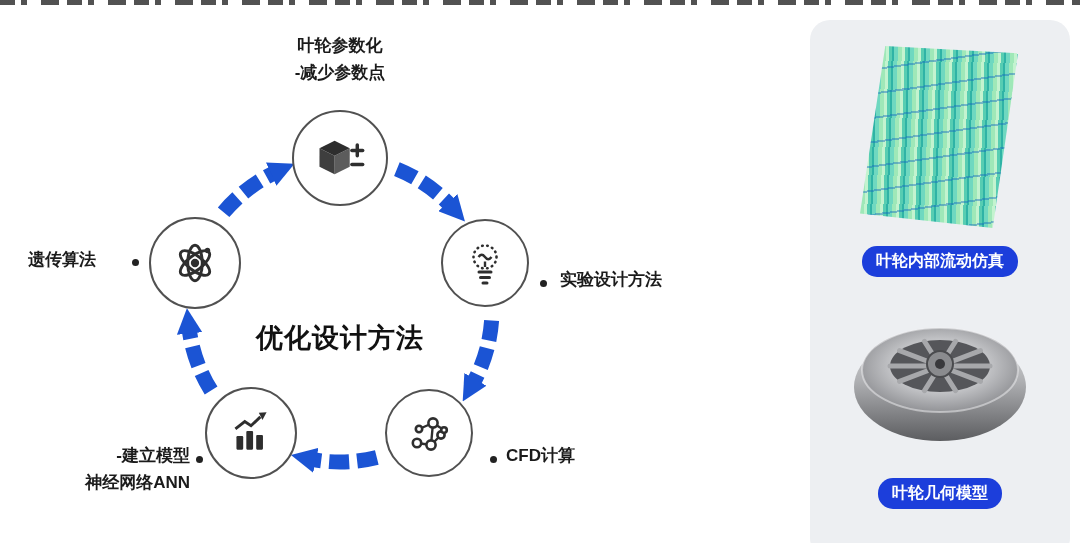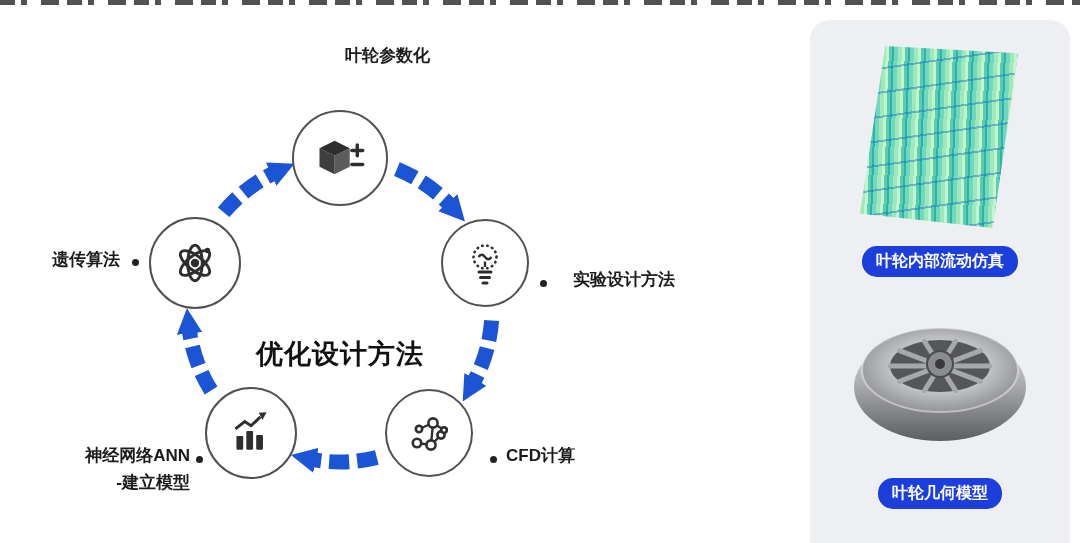--- a/index.html
+++ b/index.html
@@ -14,21 +14,21 @@
   .ring-svg{position:absolute;left:0;top:0;z-index:1;}
   .node{
     position:absolute;background:#fff;border:2.5px solid #515151;border-radius:50%;
     display:flex;align-items:center;justify-content:center;z-index:2;box-sizing:border-box;
   }
   .label{
     position:absolute;font-size:17px;line-height:27px;font-weight:600;color:#1b1b1b;
     white-space:nowrap;z-index:3;
   }
   .center-title{
-    position:absolute;left:225px;top:336px;width:230px;text-align:center;
+    position:absolute;left:225px;top:320px;width:230px;text-align:center;
     font-size:27px;font-weight:800;color:#111;letter-spacing:1px;z-index:3;
   }
   .dot{position:absolute;width:7px;height:7px;border-radius:50%;background:#222;z-index:3;}
   .panel{
     position:absolute;left:810px;top:20px;width:260px;height:538px;
     background:#edeff2;border-radius:20px;z-index:2;
   }
   .cfd-visual{
     position:absolute;left:50px;top:26px;width:158px;height:182px;
     clip-path:polygon(16% 0,100% 4%,84% 100%,0 92%);
@@ -130,41 +130,42 @@
         <ellipse cx="25" cy="25" rx="17" ry="7" transform="rotate(38 25 25)"></ellipse>
         <ellipse cx="25" cy="25" rx="17" ry="7" transform="rotate(90 25 25)"></ellipse>
       </g>
       <circle cx="25" cy="25" r="4" fill="#2e2e2e"></circle>
       <circle cx="37" cy="13" r="2.6" fill="#2e2e2e"></circle>
     </svg>
   </div>
 
   <div class="center-title">优化设计方法</div>
 
-  <div class="label" style="left:250px;top:42px;width:180px;text-align:right">
+  <div class="label" style="left:250px;top:32px;width:180px;text-align:center">
     <div>叶轮参数化</div>
-  </div>
-
-  <div class="label" style="left:573px;top:266px">
+    <div>-减少参数点</div>
+  </div>
+
+  <div class="label" style="left:560px;top:266px">
     <div>实验设计方法</div>
   </div>
   <div class="dot" style="left:540px;top:280px"></div>
 
   <div class="label" style="left:506px;top:442px">
     <div>CFD计算</div>
   </div>
   <div class="dot" style="left:490px;top:456px"></div>
 
   <div class="label" style="left:40px;top:442px;width:150px;text-align:right">
+    <div>-建立模型</div>
     <div>神经网络ANN</div>
-    <div>-建立模型</div>
   </div>
   <div class="dot" style="left:196px;top:456px"></div>
 
-  <div class="label" style="left:36px;top:246px;width:100px;text-align:center">
+  <div class="label" style="left:28px;top:246px;width:100px;text-align:left">
     <div>遗传算法</div>
   </div>
   <div class="dot" style="left:132px;top:259px"></div>
 
   <aside class="panel">
     <div class="cfd-visual"></div>
     <div class="badge b1">叶轮内部流动仿真</div>
 
     <svg class="impeller" width="188" height="136" viewBox="0 0 188 136">
       <defs>

